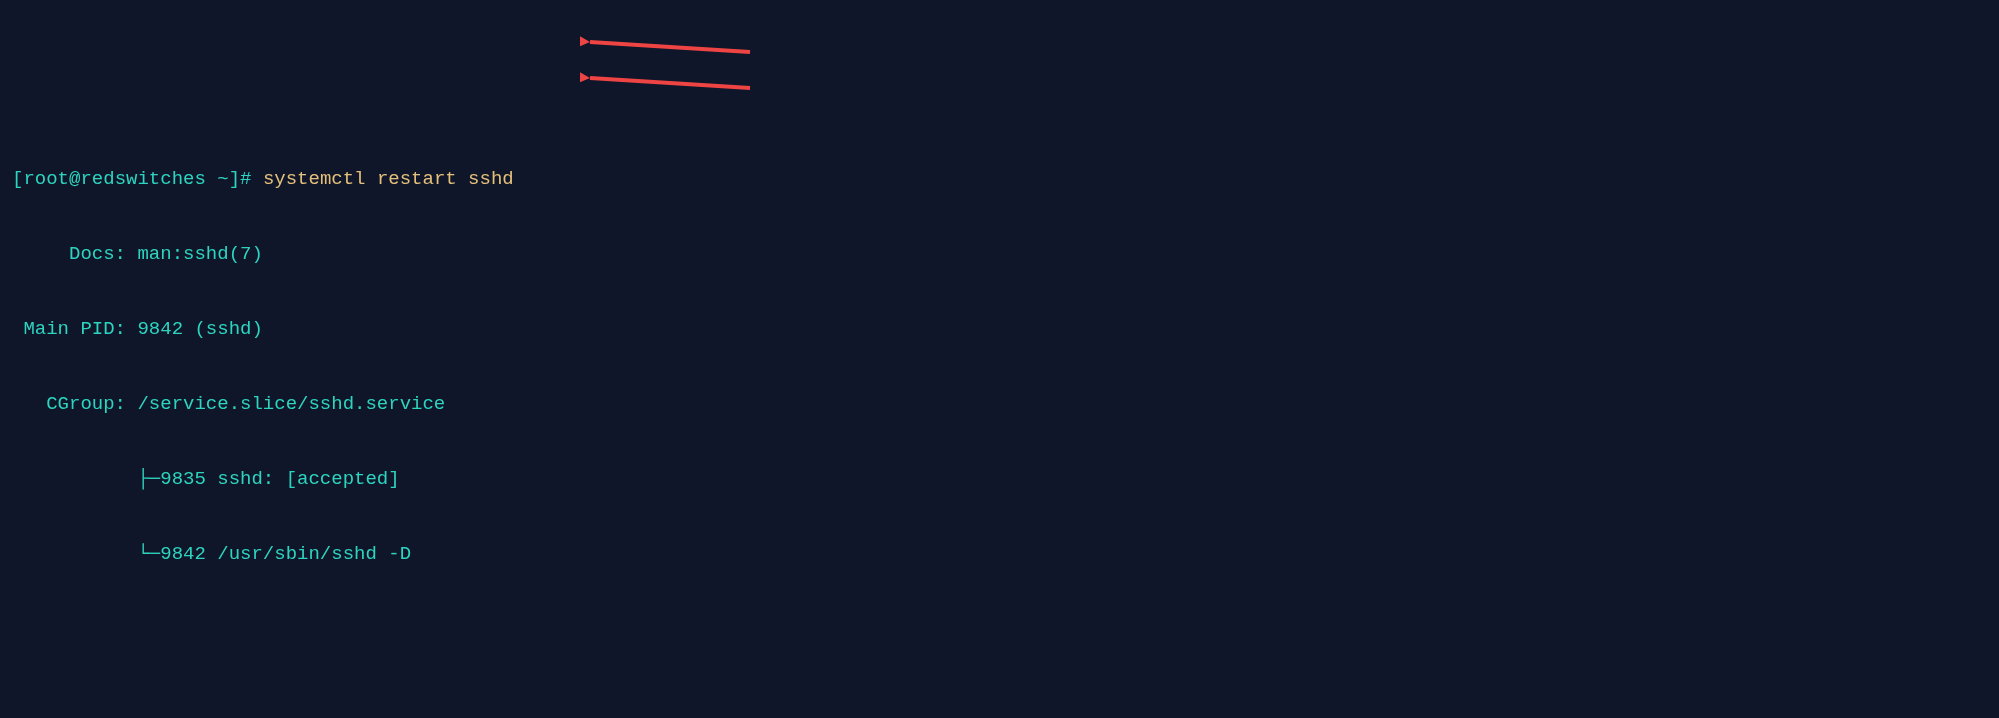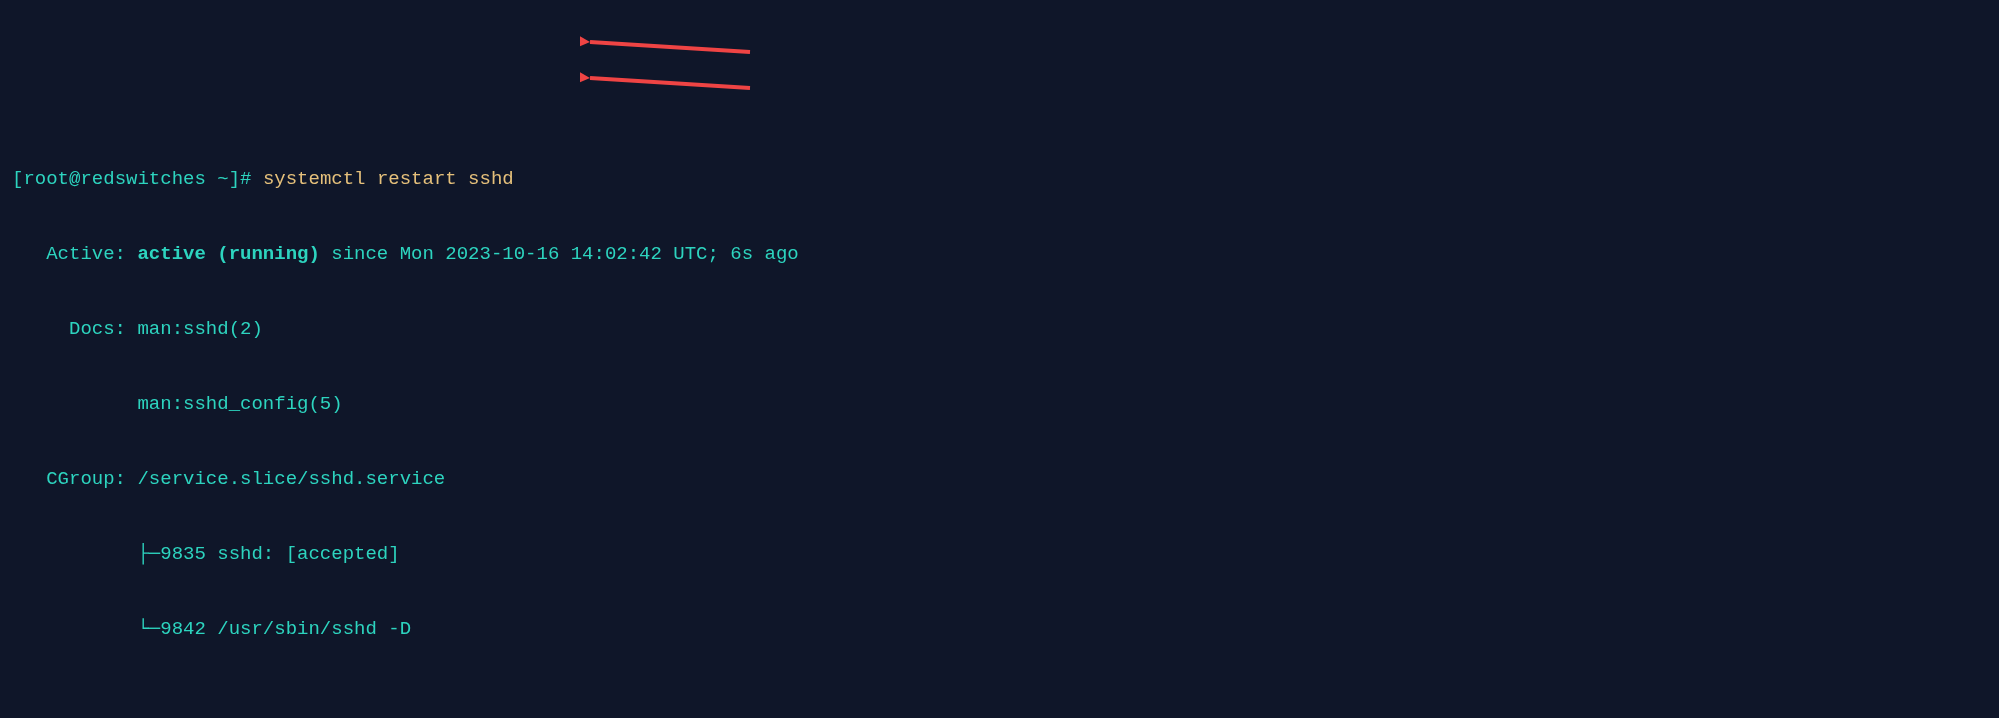--- a/index.html
+++ b/index.html
@@ -26,23 +26,22 @@
     }
     .arrow svg { display: block; }
   </style>
 </head>
 <body>
 
 
 
 <div>
 <span class="line"><span class="teal">[</span><span class="teal">root</span><span class="teal">@</span><span class="teal">redswitches</span><span class="teal"> ~</span><span class="teal">]</span><span class="teal"># </span><span class="yellow">systemctl restart sshd</span></span>
-<span class="line"><span class="teal">   Active: </span><span class="green-bold">active (running)</span><span class="teal"> since Mon 2023-10-16 14:02:42 UTC; 6s ago</span></span>
-<span class="line"><span class="teal">     Docs: </span><span class="teal">man:sshd(2)</span></span>
-<span class="line"><span class="teal">           </span><span class="teal">man:sshd_config(5)</span></span>
+<span class="line"><span class="teal">     Docs: </span><span class="teal">man:sshd(7)</span></span>
+<span class="line"><span class="teal"> Main PID: </span><span class="teal">9842 (sshd)</span></span>
 <span class="line"><span class="teal">   CGroup: </span><span class="teal">/service.slice/sshd.service</span></span>
 <span class="line"><span class="teal">           </span><span class="teal">├─</span><span class="teal">9835 sshd: [accepted]</span></span>
 <span class="line"><span class="teal">           </span><span class="teal">└─</span><span class="teal">9842 /usr/sbin/sshd -D</span></span>
 
 
 
 </div>
 
 <div class="arrow" style="left:580px; top:2px;">
 <svg width="180" height="30" viewBox="0 0 180 30">

